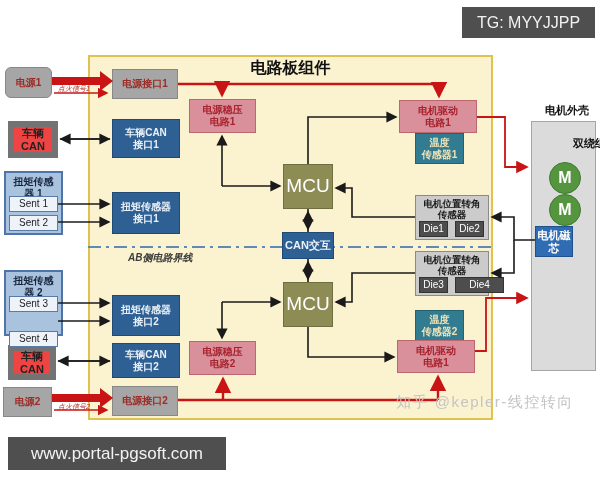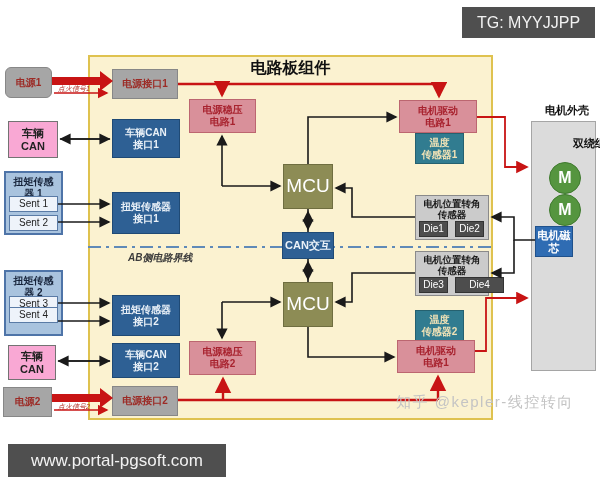--- a/index.html
+++ b/index.html
@@ -3,21 +3,21 @@
 <meta charset="utf-8">
 <style>
   html,body{margin:0;padding:0;}
   body{width:600px;height:480px;position:relative;background:#ffffff;
        font-family:"Liberation Sans","DejaVu Sans",sans-serif;overflow:hidden;}
   .abs{position:absolute;box-sizing:border-box;}
   .box{position:absolute;box-sizing:border-box;display:flex;align-items:center;justify-content:center;
        text-align:center;white-space:pre-line;line-height:1.18;font-size:10px;font-weight:bold;}
   .board{background:#fbf2d0;border:2px solid #dfc24f;}
   .gray{background:#a6a6a6;border:1px solid #878787;color:#9c2b26;}
-  .lgray{background:#f9a8d4;border:1px solid #737373;color:#222;font-size:11px;}
+  .lgray{background:#ef4444;border:6px solid #737373;color:#222;font-size:11px;}
   .blue{background:#2e6094;border:1px solid #1f4a75;color:#eaf1f8;}
   .group{background:#a9c3de;border:2px solid #4e74a8;color:#16233a;align-items:flex-start;padding-top:3px;}
   .sent{background:#eef3fa;border:1px solid #5a7ba6;color:#222;font-weight:normal;}
   .pink{background:#d9909a;border:1px solid #bc6670;color:#a8232f;}
   .olive{background:#8d8c55;border:1px solid #6f6e40;color:#ffffff;font-size:19px;font-weight:normal;}
   .teal{background:#317c90;border:1px solid #25616f;color:#f0e2b6;text-align:center;}
   .pos{background:#cbcbcb;border:1px solid #8a8a8a;color:#1a1a1a;align-items:flex-start;padding-top:2px;font-size:9.5px;}
   .die{background:#4d4d4d;border:1px solid #333;color:#fff;font-weight:normal;font-size:10px;}
   .housing{background:#dbdbdb;border:1px solid #a5a5a5;}
   .core{background:#2f6cb3;border:1px solid #1f518c;color:#fff;font-size:11px;}
@@ -47,21 +47,21 @@
 CAN</div>
 
 <div class="box group z3" style="left:4px;top:171px;width:59px;height:64px;">扭矩传感
 器 1</div>
 <div class="box sent z4" style="left:9px;top:196px;width:49px;height:16px;">Sent 1</div>
 <div class="box sent z4" style="left:9px;top:215px;width:49px;height:16px;">Sent 2</div>
 
 <div class="box group z3" style="left:4px;top:270px;width:59px;height:66px;">扭矩传感
 器 2</div>
 <div class="box sent z4" style="left:9px;top:296px;width:49px;height:16px;">Sent 3</div>
-<div class="box sent z4" style="left:9px;top:307px;width:49px;height:16px;">Sent 4</div>
+<div class="box sent z4" style="left:9px;top:331px;width:49px;height:16px;">Sent 4</div>
 
 <div class="box lgray z3" style="left:8px;top:345px;width:48px;height:35px;">车辆
 CAN</div>
 <div class="box gray z3" style="left:3px;top:387px;width:49px;height:30px;">电源2</div>
 
 <div class="box gray z3" style="left:112px;top:69px;width:66px;height:30px;">电源接口1</div>
 <div class="box blue z3" style="left:112px;top:119px;width:68px;height:39px;">车辆CAN
 接口1</div>
 <div class="box blue z3" style="left:112px;top:192px;width:68px;height:42px;">扭矩传感器
 接口1</div>
@@ -100,21 +100,21 @@
 电路1</div>
 
 <div class="abs z2" style="left:538px;top:103px;width:58px;font-size:11px;font-weight:bold;color:#111;text-align:center;">电机外壳</div>
 <div class="abs housing z1" style="left:531px;top:121px;width:65px;height:250px;"></div>
 <div class="abs z2" style="left:531px;top:136px;width:75px;font-size:11px;font-weight:bold;color:#111;text-align:right;">双绕组</div>
 <div class="mcir z3" style="left:549px;top:162px;">M</div>
 <div class="mcir z3" style="left:549px;top:194px;">M</div>
 <div class="box core z3" style="left:535px;top:226px;width:38px;height:31px;">电机磁芯</div>
 
 <div class="abs badge z8" style="left:462px;top:7px;width:133px;height:31px;">TG: MYYJJPP</div>
-<div class="abs badge z8" style="left:8px;top:437px;width:218px;height:33px;font-size:17px;margin-top:7px;">www.portal-pgsoft.com</div>
+<div class="abs badge z8" style="left:8px;top:437px;width:218px;height:33px;font-size:17px;">www.portal-pgsoft.com</div>
 <div class="abs wm z8" style="left:396px;top:393px;">知乎 @kepler-线控转向</div>
 
 <div class="abs ign z4" style="left:58px;top:84px;">点火信号1</div>
 <div class="abs ign z4" style="left:58px;top:402px;">点火信号2</div>
 
 <svg class="overlay" width="600" height="480">
   <defs>
     <marker id="ab" markerWidth="8" markerHeight="8" refX="6" refY="3.5" orient="auto">
       <path d="M0,0 L7,3.5 L0,7 Z" fill="#1a1a1a"></path>
     </marker>

